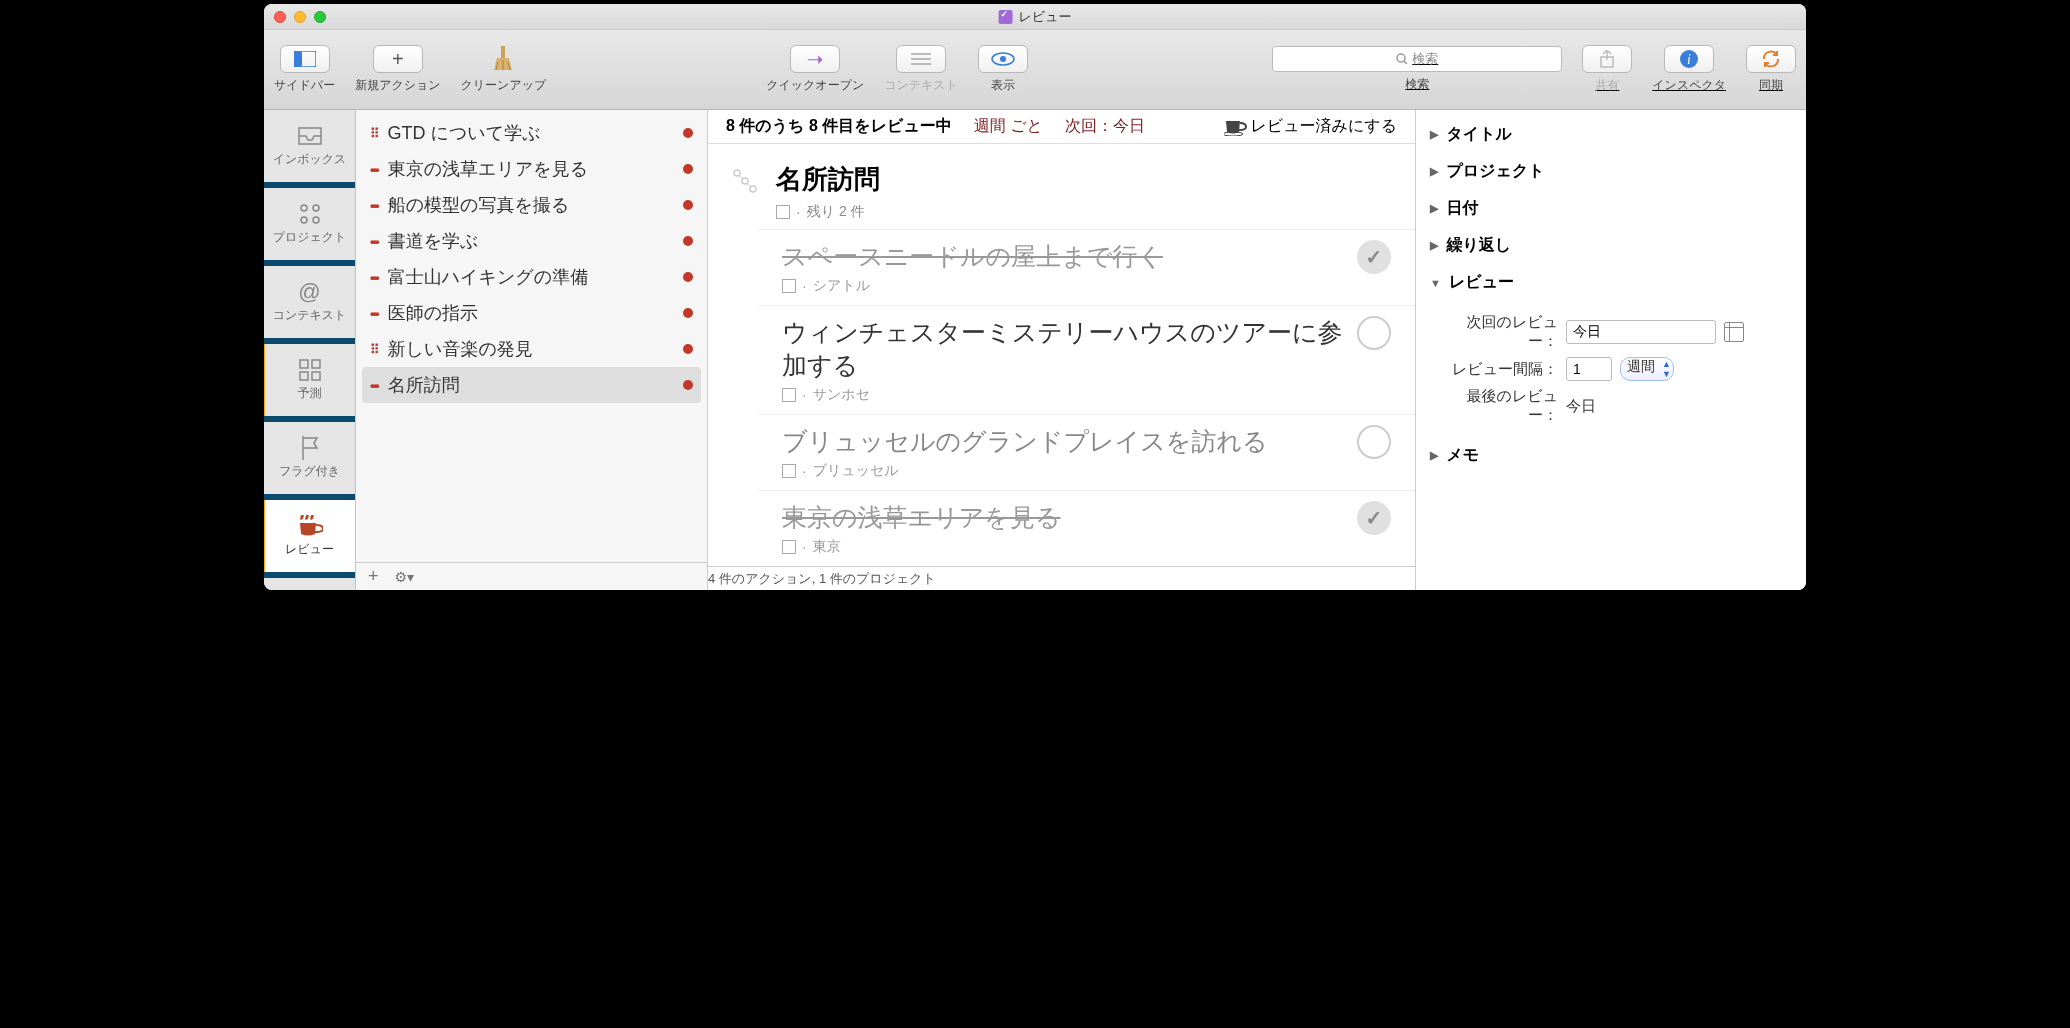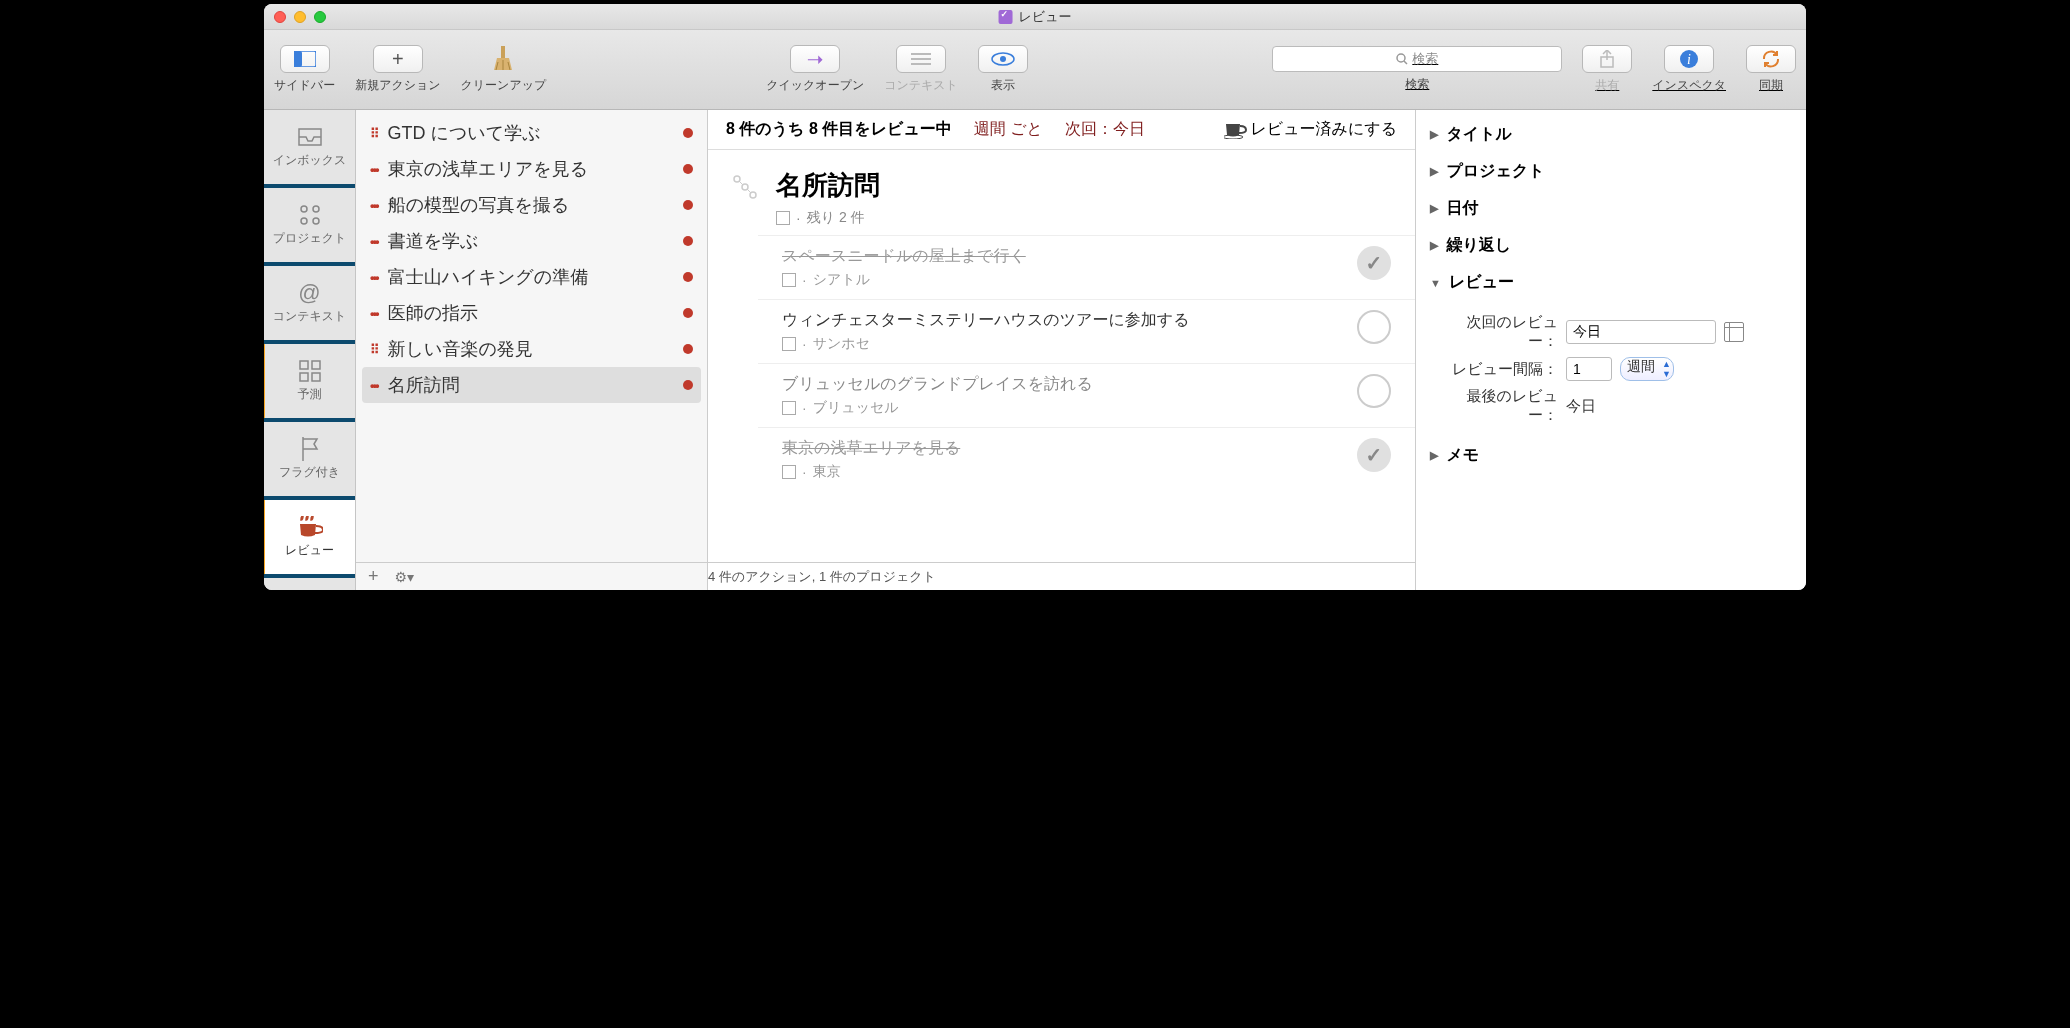--- a/index.html
+++ b/index.html
@@ -90,21 +90,21 @@
   width: 92px;
   background: #e5e5e5;
   border-right: 1px solid #c5c5c5;
   display: flex;
   flex-direction: column;
 }
 .persp-tab {
   height: 78px;
   display:flex;flex-direction:column;align-items:center;justify-content:center;gap:4px;
   font-size: 12px; color:#666;
-  border-bottom: 4px solid #0c4a6e;
+  border-bottom: 6px solid #0c4a6e;
   position: relative;
 }
 .persp-tab.active {
   background: #fff;
 }
 .persp-tab.active::before {
   content:""; position:absolute; left:-3px; top:0; bottom:0; width:4px; background:#f6a623;
 }
 .persp-tab.flag-tint::before {
   content:""; position:absolute; left:-3px; top:0; bottom:0; width:4px; background:#f6a623;
@@ -153,21 +153,21 @@
 }
 .proj-head .pname { font-size: 26px; font-weight:600;}
 .proj-meta { font-size:14px;color:#888; display:flex;align-items:center;gap:6px; margin-top:6px;}
 .task {
   padding: 10px 24px;
   border-top:1px solid #eee;
   display:flex; gap:12px;
   margin-left:50px;
 }
 .task-body { flex:1; }
-.task-title { font-size:16px; color:#333;}
+.task-title { font-size:25px; color:#333;}
 .task-title.done { text-decoration: line-through; color:#999;}
 .task-sub { font-size:14px; color:#999; margin-top:4px; display:flex;align-items:center;gap:6px;}
 .check {
   width:34px;height:34px;border-radius:50%;
   display:flex;align-items:center;justify-content:center;
   flex-shrink:0;
 }
 .check.open { border:2px solid #ccc; }
 .check.done { background:#e0e0e0; }
 .check.done::after { content:"✓"; color:#888; font-size:20px; font-weight:bold;}

